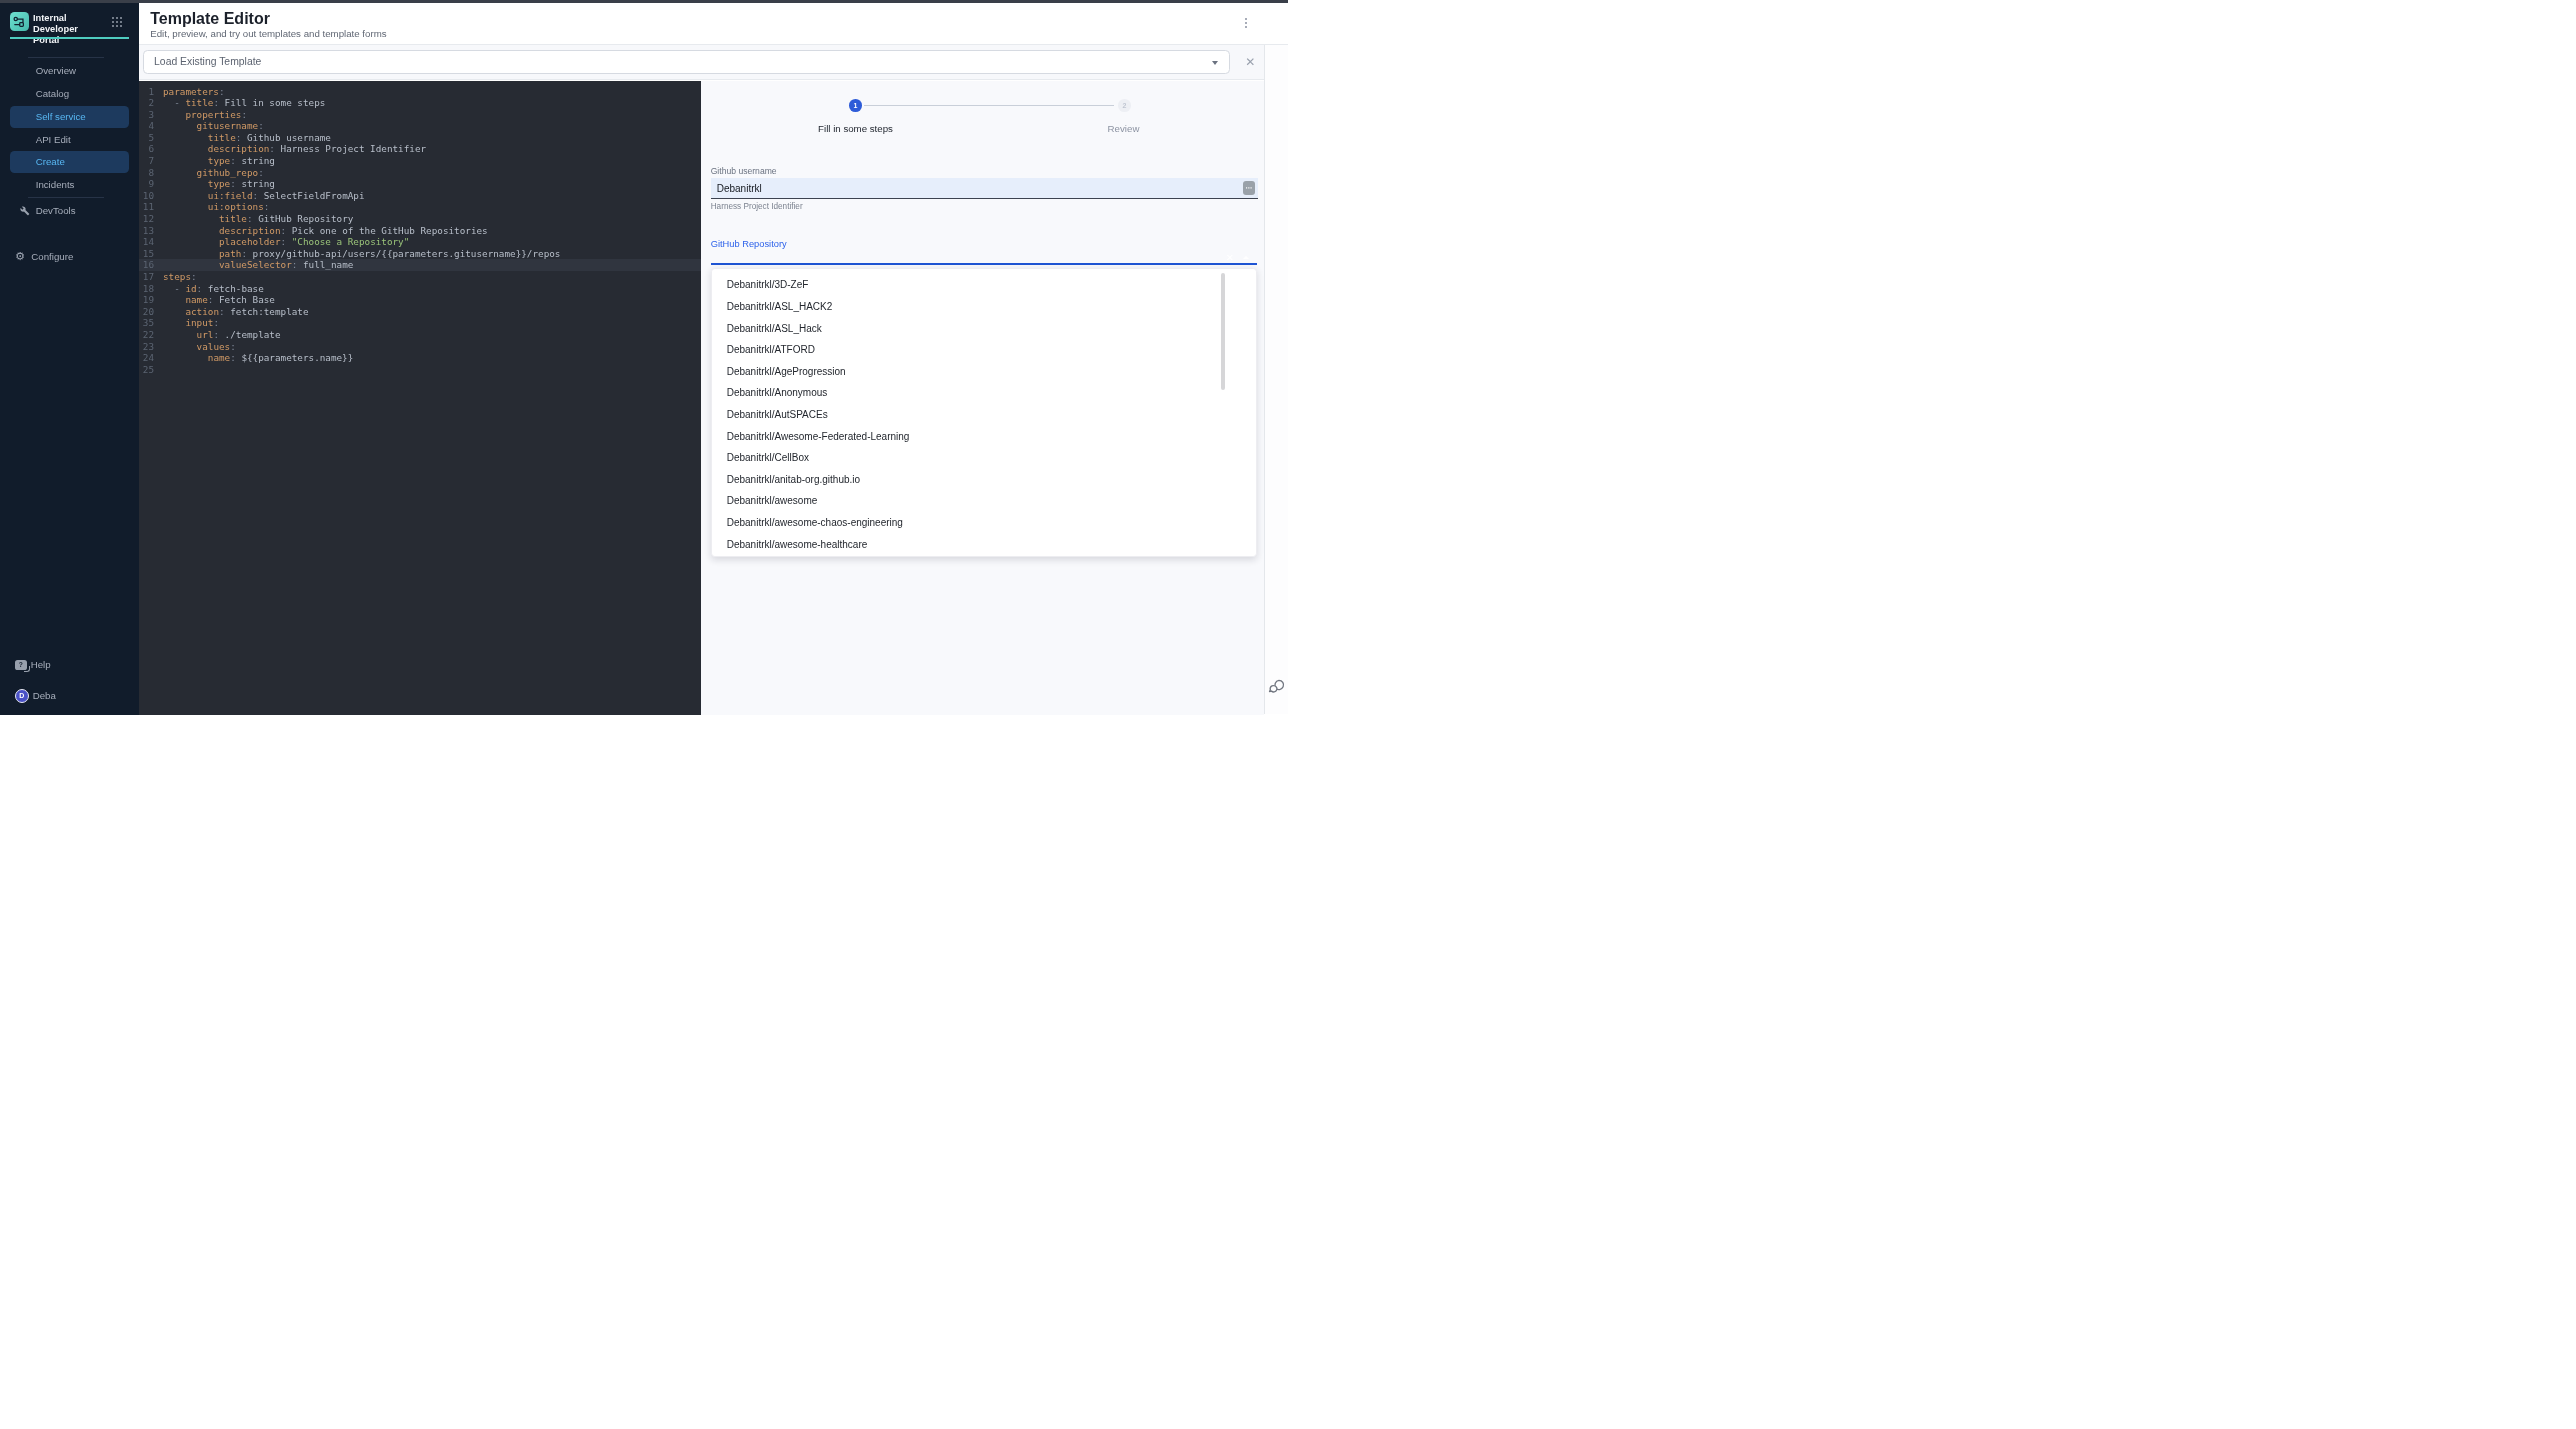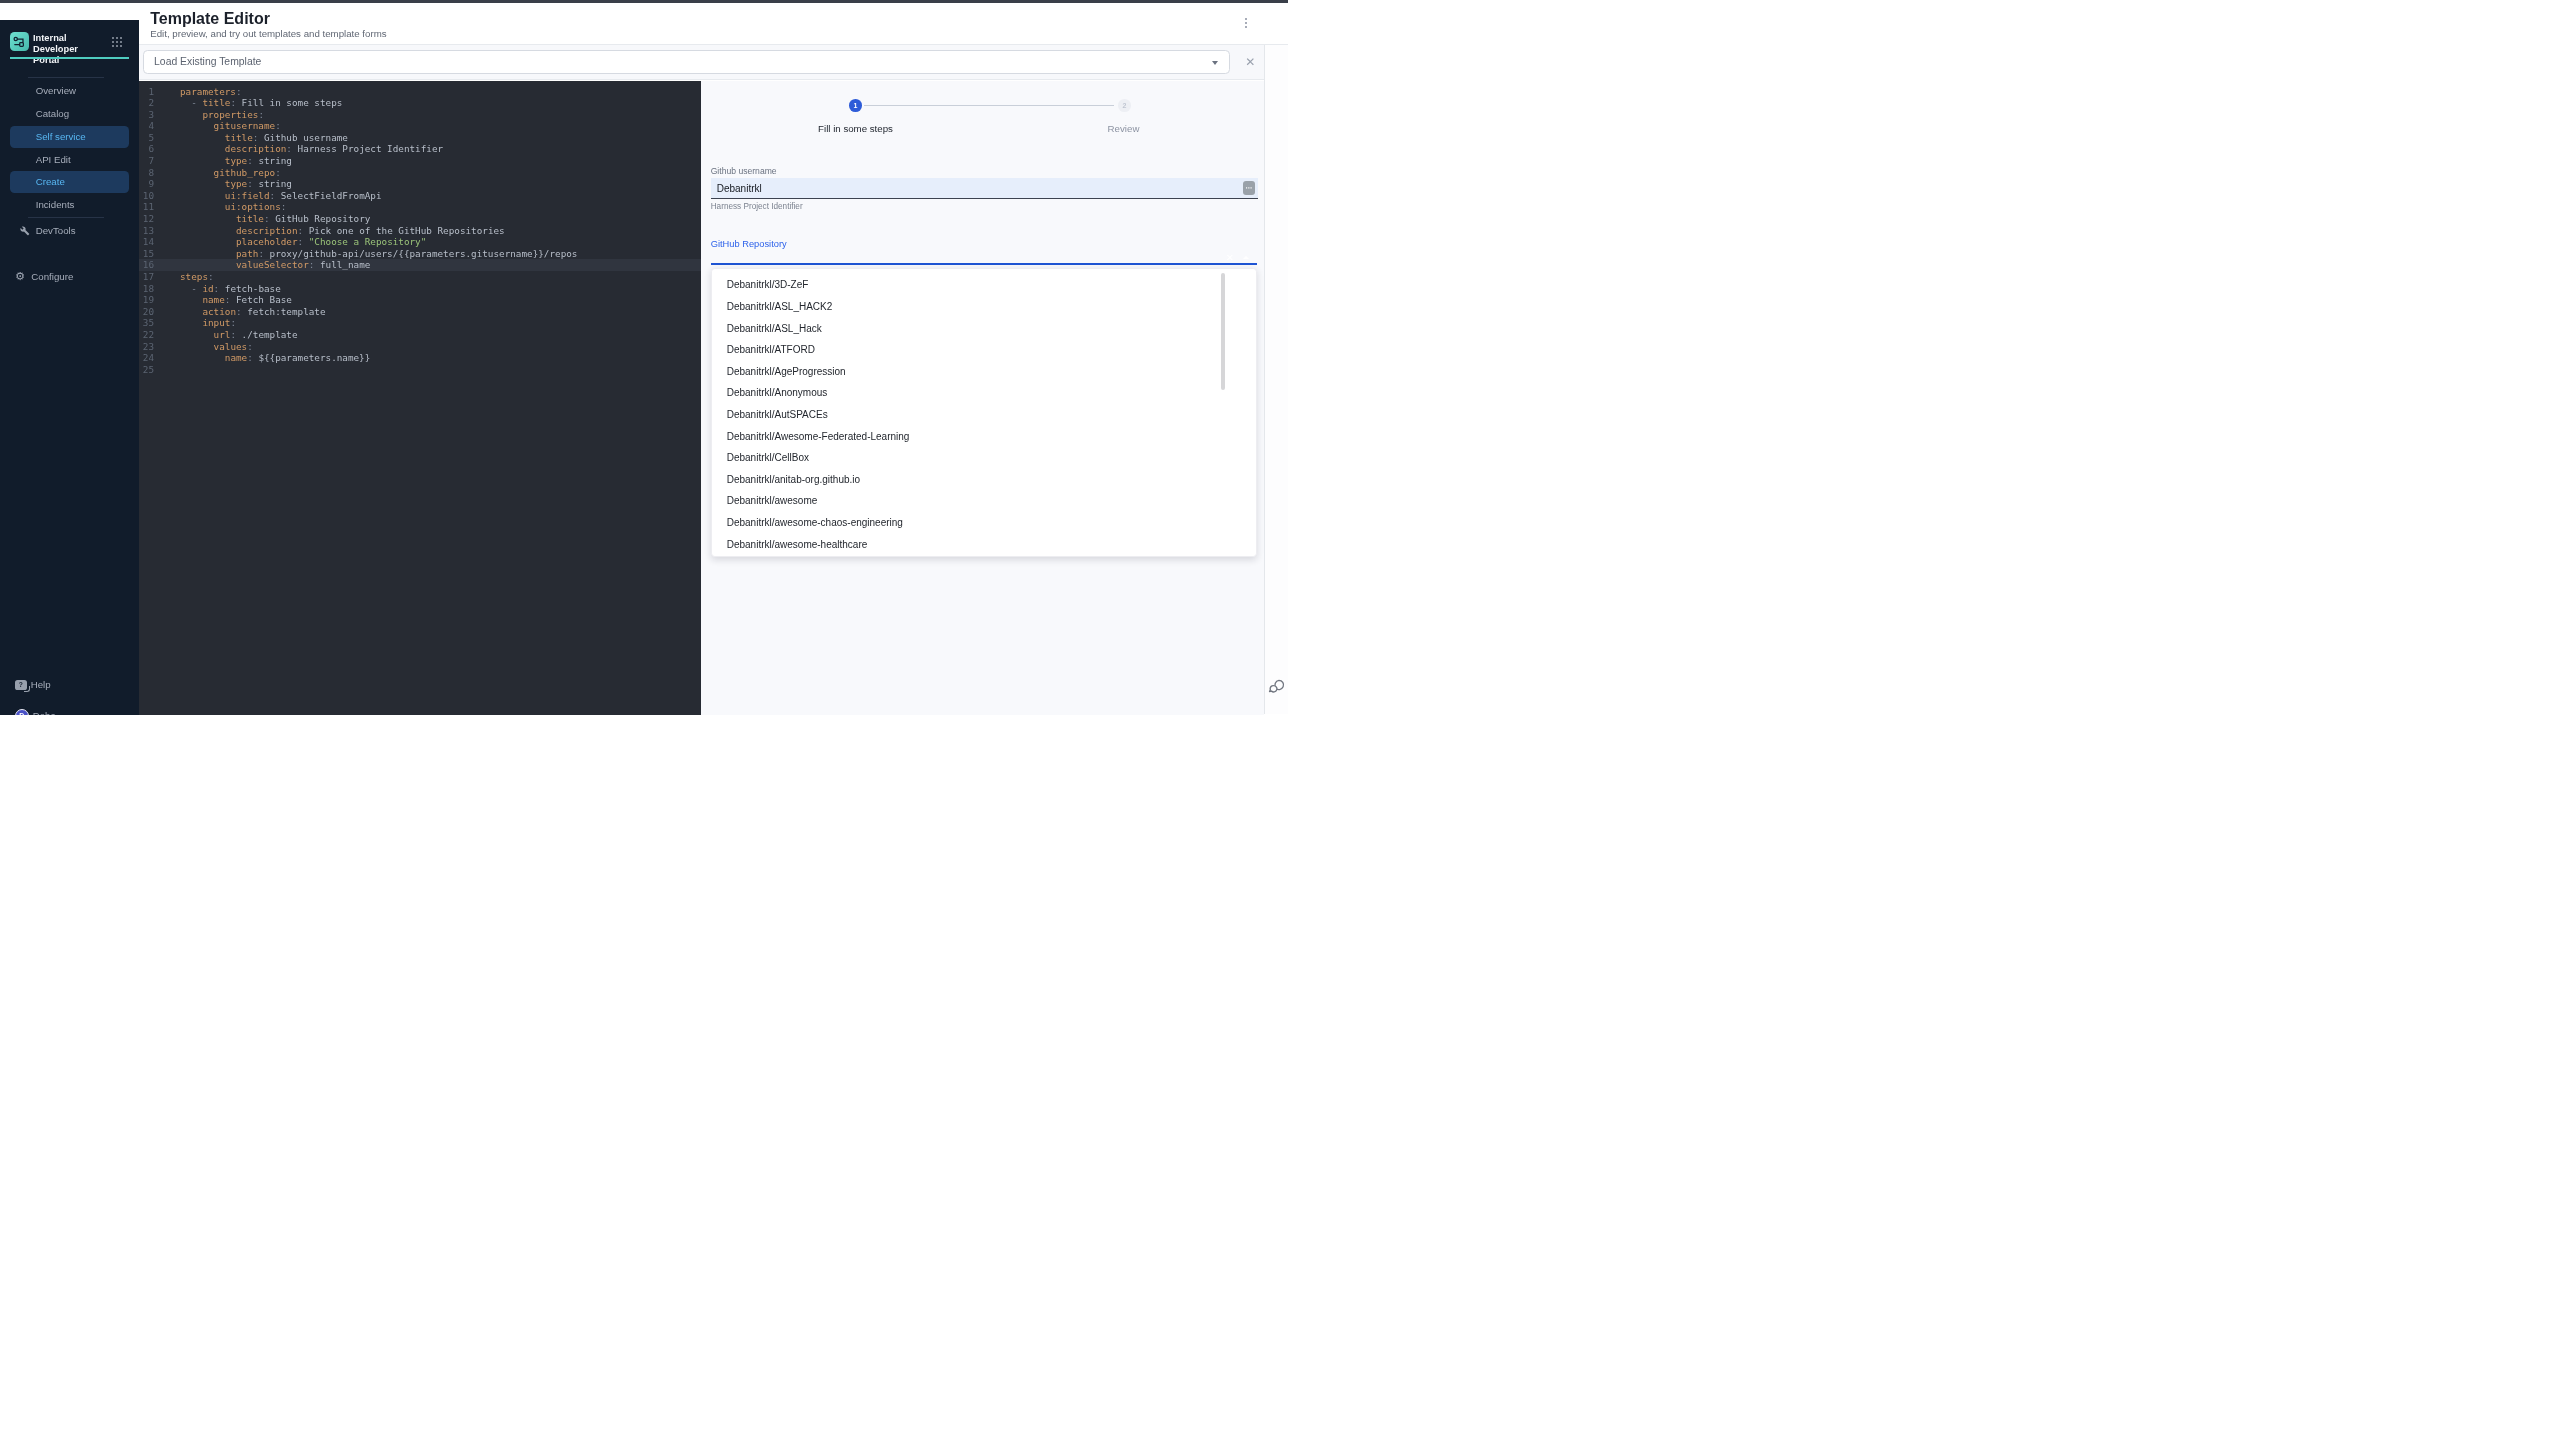--- a/index.html
+++ b/index.html
@@ -3,21 +3,21 @@
 <meta charset="utf-8">
 <style>
   * { margin:0; padding:0; box-sizing:border-box; }
   html,body { width:1288px; height:715px; background:#fff; font-family:"Liberation Sans", sans-serif; overflow:hidden; }
   .screen { position:relative; width:1288px; height:715px; background:#fff; }
 
   
   .top-strip { position:absolute; left:0; top:0; width:1288px; height:3px; background:#3a3f49; z-index:60; }
 
   
-  .sidebar { position:absolute; left:0; top:0; width:139px; height:715px; background:#111c2b; z-index:5;margin-top:20px; }
+  .sidebar { position:absolute; left:0; top:0; width:139px; height:715px; background:#111c2b; z-index:5; }
   .logo-mark { position:absolute; left:9.7px; top:12px; width:19.4px; height:19.4px; border-radius:4.5px;
     background:linear-gradient(135deg,#6fe0d0 0%,#45b9ac 100%); display:flex; align-items:center; justify-content:center; }
   .logo-text { position:absolute; left:33px; top:12.7px; width:78px; color:#f2f4f7; font-size:9.3px; font-weight:700; line-height:11.2px; }
   .apps-grid { position:absolute; left:112px; top:17px; width:10.4px; height:10.4px; display:grid;
     grid-template-columns:repeat(3,1fr); gap:1.9px; cursor:pointer; }
   .apps-grid span { width:2.1px; height:2.1px; border-radius:50%; background:#959caa; }
   .teal-rule { position:absolute; left:9.7px; top:37px; width:119px; height:1.9px; background:#4fccc0; }
   .side-div { position:absolute; left:28px; width:76px; height:0.7px; background:#273347; }
   .nav-item { position:absolute; left:9.7px; width:119px; height:21.6px; display:flex; align-items:center;
     padding-left:26px; font-size:9.7px; color:#a7aebb; cursor:pointer; border-radius:4.5px; }
@@ -49,21 +49,21 @@
     border-left:3.7px solid transparent; border-right:3.7px solid transparent; border-top:4.1px solid #6b7280; }
   .toolbar-close { position:absolute; left:1099px; top:4.5px; width:24.6px; height:24.6px; display:flex; align-items:center;
     justify-content:center; font-size:12px; color:#99a0ad; cursor:pointer; }
 
   
   .editor { position:absolute; left:139px; top:81px; width:562px; height:634px; background:#272b33;
     padding-top:4.5px; font-family:"DejaVu Sans Mono", monospace; font-size:9.3px; z-index:2; cursor:text; }
   .erow { display:flex; height:11.6px; line-height:11.6px; padding-left:3px; }
   .erow.active { background:#30353f; }
   .ln { width:12px; text-align:right; color:#5b6472; flex:none; }
-  .ecode { margin-left:26px; white-space:pre; }
+  .ecode { margin-left:9px; white-space:pre; }
   .tok-k { color:#d19a66; }
   .tok-p { color:#7f8897; }
   .tok-v { color:#b8bfca; }
   .tok-s { color:#9ac379; }
 
   
   .panel { position:absolute; left:701px; top:81px; width:563px; height:634px; background:#f8f9fc; z-index:2; }
   .step-circle { position:absolute; width:12.7px; height:12.7px; border-radius:50%; display:flex; align-items:center;
     justify-content:center; font-size:7px; font-weight:700; }
   .step-1 { left:148px; top:18px; background:#2e5cd8; color:#fff; }

